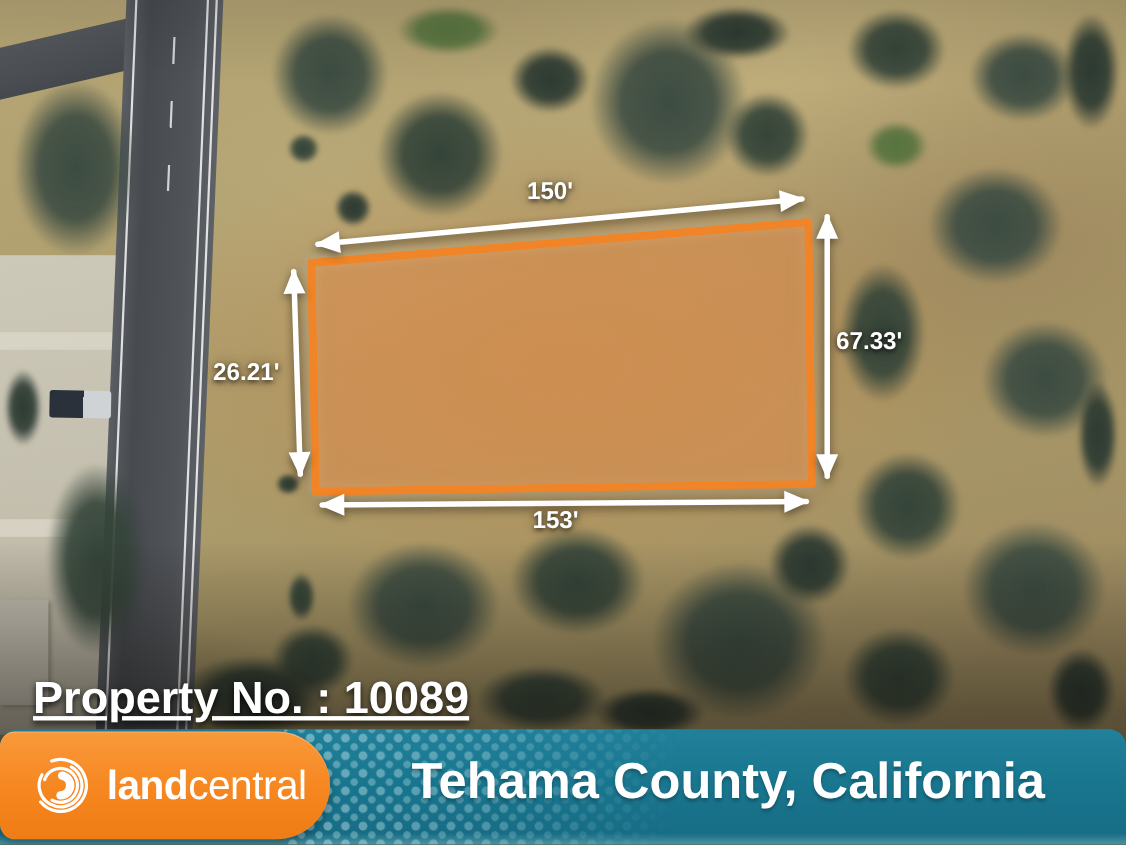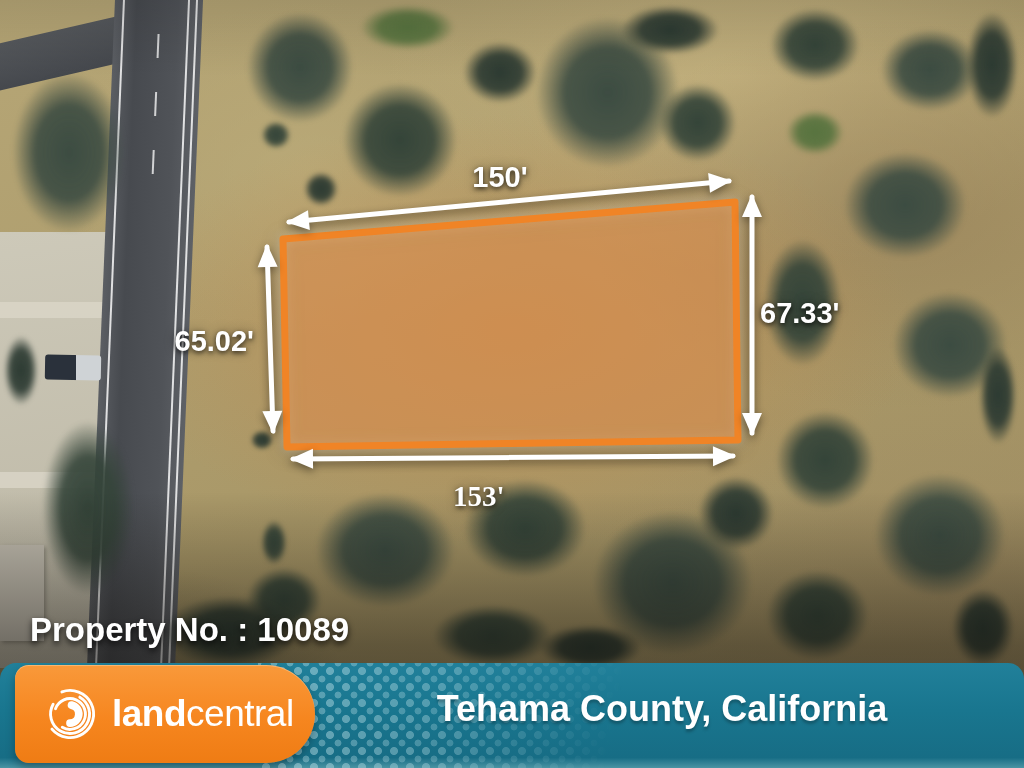--- a/index.html
+++ b/index.html
@@ -44,55 +44,55 @@
     background:linear-gradient(180deg,rgba(0,0,0,.10) 0%,transparent 10%,transparent 64%,rgba(12,9,5,.45) 84%,rgba(12,9,5,.62) 100%);}
   
   .overlay{position:absolute;inset:0;width:1024px;height:768px;}
   .parcel-poly{fill:var(--parcel-fill,rgba(243,138,52,.42));
     stroke:var(--parcel-outline,#f08426);stroke-width:7;stroke-linejoin:round;
     filter:drop-shadow(0 0 6px rgba(255,246,230,.4)) drop-shadow(0 3px 8px rgba(0,0,0,.25));}
   .arrow{stroke:var(--dimension-arrow,#fff);stroke-width:5;stroke-linecap:round;}
   .arrows{filter:drop-shadow(0 3px 4px rgba(0,0,0,.45));}
   .ah{fill:var(--dimension-arrow,#fff);}
   
-  .dim{position:absolute;font-weight:700;font-size:29px;color:var(--overlay-text,#fff);
+  .dim{position:absolute;font-weight:700;font-size:22px;color:var(--overlay-text,#fff);
     text-shadow:0 2px 5px rgba(0,0,0,.7),0 0 12px rgba(0,0,0,.35);}
   .dim-top{left:450px;top:161px;width:100px;text-align:center;}
   .dim-left{left:150px;top:325px;width:104px;text-align:right;}
   .dim-right{left:760px;top:297px;}
-  .dim-bottom{left:453px;top:480px;width:104px;font-family:Liberation Serif, serif;}
+  .dim-bottom{left:453px;top:460px;width:104px;text-align:center;}
   .acreage{position:absolute;left:395px;top:272px;width:250px;text-align:center;
     color:var(--overlay-text,#fff);text-shadow:0 4px 10px rgba(0,0,0,.6),0 0 18px rgba(0,0,0,.3);}
   .acre-num{font-size:92px;font-weight:800;line-height:.85;letter-spacing:-2px;}
   .acre-unit{font-size:45px;font-weight:800;letter-spacing:1px;margin-top:2px;}
-  .prop-no{position:absolute;left:30px;top:611px;font-size:33px;font-weight:700;
-    color:var(--overlay-text,#fff);text-shadow:0 3px 6px rgba(0,0,0,.8);}
+  .prop-no{position:absolute;left:30px;top:611px;font-size:41px;font-weight:700;
+    color:var(--overlay-text,#fff);text-shadow:0 3px 6px rgba(0,0,0,.8);text-decoration:underline;}
   
   .footer{position:absolute;left:0;bottom:0;width:1024px;height:105px;
     background:linear-gradient(180deg,#21809a 0%,var(--brand-teal,#19768f) 45%,#176d85 90%,#4a94a3 100%);
     border-radius:16px 16px 0 0;}
   .dots{position:absolute;left:258px;top:0;width:400px;height:105px;
     background-image:
       radial-gradient(circle,rgba(185,222,229,.55) 3.6px,transparent 4.4px),
       radial-gradient(circle,rgba(185,222,229,.45) 3px,transparent 3.8px);
     background-size:16px 16px,16px 16px;background-position:0 0,8px 8px;
     -webkit-mask-image:linear-gradient(100deg,#000 0%,rgba(0,0,0,.65) 45%,transparent 88%);
     mask-image:linear-gradient(100deg,#000 0%,rgba(0,0,0,.65) 45%,transparent 88%);}
-  .brand-pill{position:absolute;left:15px;top:2px;width:300px;height:98px;
+  .brand-pill{position:absolute;left:0;top:2px;width:300px;height:98px;
     background:linear-gradient(180deg,#f9993a 0%,var(--brand-orange,#f6861f) 55%,#ef7c14 100%);
     border-radius:14px 50px 50px 14px;
     box-shadow:0 5px 10px rgba(0,0,0,.28), inset 0 1px 0 rgba(255,255,255,.28);
     display:flex;align-items:center;padding-left:26px;box-sizing:border-box;gap:13px;}
   .logo-swirl{width:58px;height:58px;flex:0 0 auto;}
   .brand-text{font-size:37px;color:#fff;letter-spacing:-.5px;white-space:nowrap;}
   .brand-text .b{font-weight:800;}
   .brand-text .r{font-weight:400;}
   .location{position:absolute;left:300px;top:0;width:724px;height:92px;
     display:flex;align-items:center;justify-content:center;
-    font-size:36px;font-weight:700;color:#fff;text-shadow:0 3px 3px rgba(0,0,0,.25);}
+    font-size:46px;font-weight:700;color:#fff;text-shadow:0 3px 3px rgba(0,0,0,.25);}
 </style>
 </head>
 <body>
 
 <div class="scene">
 
   <div class="satellite">
     <div class="pale-lot">
       <div class="driveway" style="top:70px;width:140px;"></div>
       <div class="driveway" style="top:240px;width:130px;"></div>
@@ -155,21 +155,21 @@
     <polygon class="parcel-poly" points="283,239 735,202 738,440 287,447"></polygon>
     <g class="arrows" fill="none">
       <line class="arrow" x1="289" y1="222" x2="729" y2="181" marker-start="url(#ah)" marker-end="url(#ah)"></line>
       <line class="arrow" x1="752" y1="197" x2="752" y2="433" marker-start="url(#ah)" marker-end="url(#ah)"></line>
       <line class="arrow" x1="293" y1="459" x2="733" y2="456" marker-start="url(#ah)" marker-end="url(#ah)"></line>
       <line class="arrow" x1="267" y1="247" x2="273" y2="431" marker-start="url(#ah)" marker-end="url(#ah)"></line>
     </g>
   </svg>
 
   <div class="dim dim-top">150'</div>
-  <div class="dim dim-left">65.02'</div>
+  <div class="dim dim-left">26.21'</div>
   <div class="dim dim-right">67.33'</div>
   <div class="dim dim-bottom">153'</div>
 
 
   <div class="prop-no">Property No. : 10089</div>
 
   <div class="footer">
     <div class="dots"></div>
     <div class="location">Tehama County, California</div>
     <div class="brand-pill">

